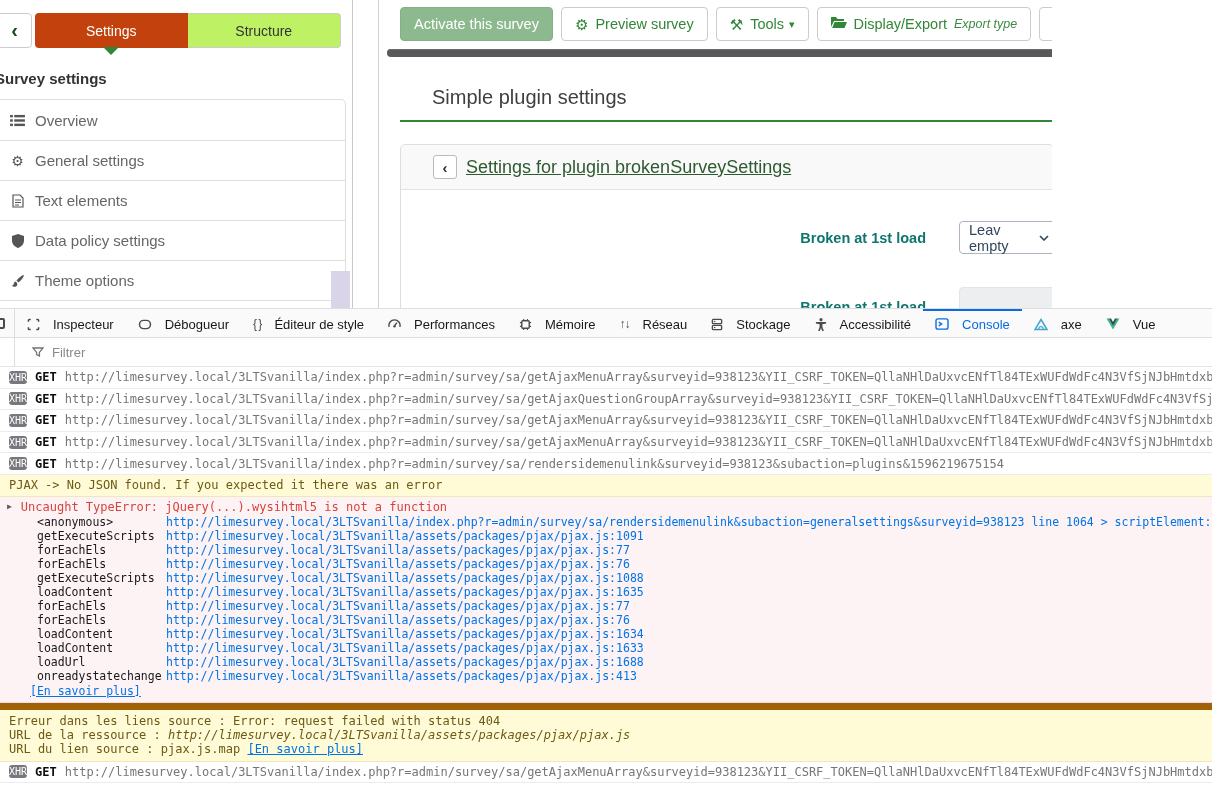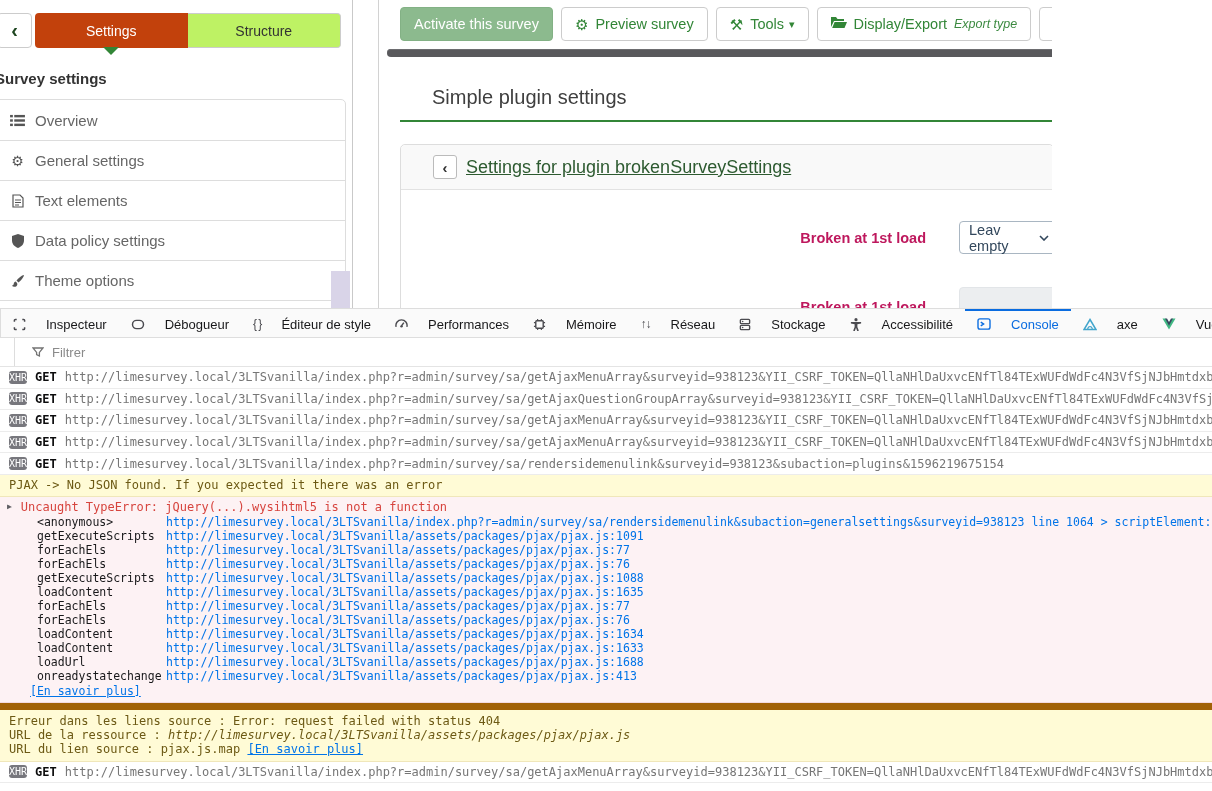--- a/index.html
+++ b/index.html
@@ -53,37 +53,37 @@
           border:1px solid #ddd; border-radius:5px 5px 0 0; background:#fff; }
   .panel-head { height:45px; background:#f9f9f9; border-bottom:1px solid #e2e2e2;
           border-radius:5px 5px 0 0; display:flex; align-items:center; padding-left:32px; }
   .mini-back { width:24px; height:24px; border:1px solid #bbb; border-radius:3px; background:#fff;
           display:flex; align-items:center; justify-content:center; color:#333; font-size:15px;
           font-weight:bold; }
   .panel-link { margin-left:9px; font-size:18px; color:#2d5a30; text-decoration:underline; }
   .frow { display:flex; align-items:center; justify-content:flex-end; margin-right:-6px; }
   .frow1 { margin-top:31px; }
   .frow2 { margin-top:33px; }
-  .flabel { font-size:14.5px; font-weight:bold; color:#be185d; margin-right:33px; }
+  .flabel { font-size:14.5px; font-weight:bold; color:#0f766e; margin-right:33px; }
   .fselect { width:100px; height:33px; border:1px solid #a9b6c2; border-radius:4px; background:#fff;
           display:flex; align-items:center; justify-content:space-between; padding:0 9px;
           font-size:14.5px; color:#32475c; }
   .fselect svg { flex:none; }
   .ftext { width:100px; height:40px; background:#eceef0; border:1px solid #e2e5e8;
           border-radius:4px 4px 0 0; }
 
   
   .devtools { position:absolute; left:0; top:308px; right:0; bottom:0; background:#fff;
           border-top:1px solid #ddd; font-size:13px; color:#18181a; }
   .dt-tabbar { height:29px; display:flex; align-items:stretch; background:#fafafa;
           border-bottom:1px solid #dedede; }
   .dt-gutter { width:15px; border-right:1px solid #ddd; position:relative; overflow:hidden; }
   .dt-gutter .frag { position:absolute; left:-6px; top:9px; width:11px; height:11px;
           border:2px solid #4a4a4f; border-radius:2px; }
-  .dt-tab { display:flex; align-items:center; gap:20px; padding:0 12px; border-top:2px solid transparent;
+  .dt-tab { display:flex; align-items:center; gap:13px; padding:0 12px; border-top:2px solid transparent;
           white-space:nowrap; color:#18181a; }
   .dt-tab svg, .dt-tab .glyph { color:#4a4a4f; }
   .dt-tab .glyph { font-size:12px; letter-spacing:-1px; }
   .dt-tab.active { color:#0a6ce0; border-top-color:#0a6ce0; }
   .dt-tab.active svg { color:#0a6ce0; }
   .dt-filterbar { height:29px; display:flex; align-items:center; border-bottom:1px solid #e4e4e4; }
   .dt-filterbar .dt-gutter { height:100%; }
   .filter-inner { display:flex; align-items:center; gap:8px; padding-left:17px; color:#8a8a8a;
           font-size:13px; }
 

